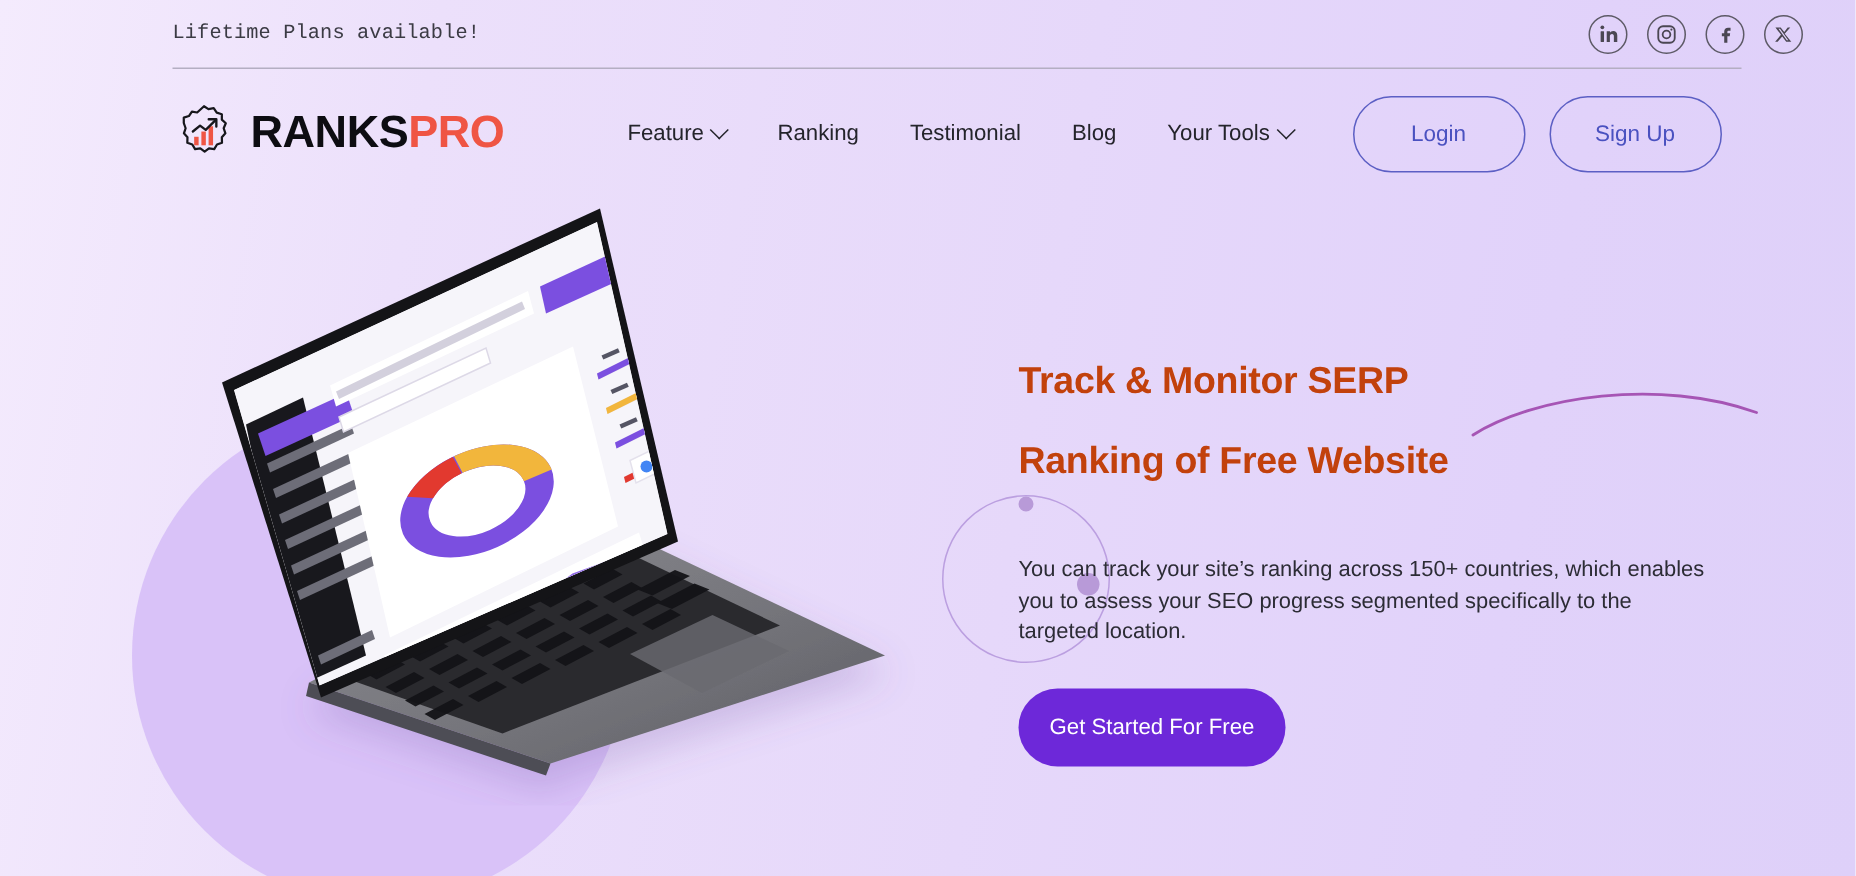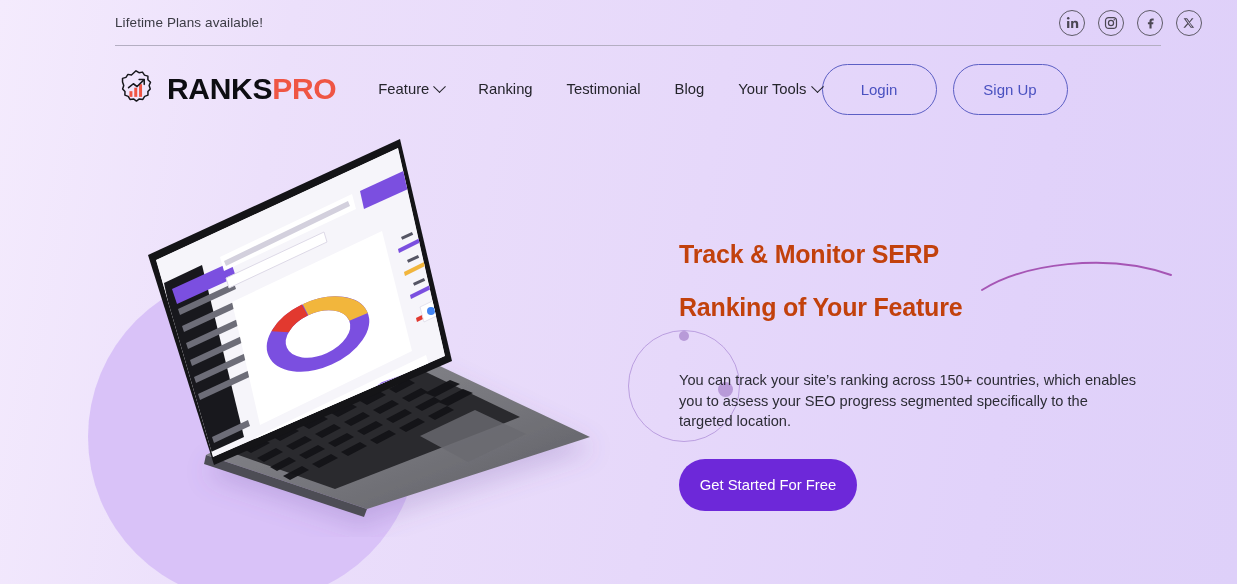--- a/index.html
+++ b/index.html
@@ -8,39 +8,40 @@
     font-family:"Liberation Sans", sans-serif;
     background:linear-gradient(100deg, #f4ebfd 0%, #ece0fb 22%, #e6d8fa 55%, #e1d2fa 80%, #ded0f9 100%);
     position:relative;
   }
 
   
   .topbar {
     position:absolute; left:0; top:0; width:1237px; height:45px;
     display:flex; align-items:center; justify-content:space-between;
     padding:0 73px 0 115px;
+    font-family:Liberation Mono, monospace;
   }
   .topbar-text { font-size:13.5px; color:#3b3b44; letter-spacing:.1px; }
   .socials { display:flex; align-items:center; gap:13px; margin-right:-38px; }
   .soc {
     width:26px; height:26px; border-radius:50%;
     border:1.3px solid #5d5a66; display:flex; align-items:center; justify-content:center;
     color:#4b4753; cursor:pointer; background:transparent;
   }
   .soc svg { display:block; }
 
   .divider {
     position:absolute; left:115px; top:45px; width:1046px; height:1px;
     background:#b4aec2;
   }
 
   
   .nav {
     position:absolute; left:0; top:46px; width:1052px; height:86px;
-    display:flex; align-items:center; padding:0 115px;
+    display:flex; align-items:center; padding:0 115px;gap:40px;
   }
   .brand { display:flex; align-items:center; gap:10px; }
   .brand-mark { width:42px; height:42px; }
   .brand-name { font-size:30px; font-weight:bold; letter-spacing:-.3px; line-height:1; }
   .brand-name .a { color:#0d0d12; }
   .brand-name .b { color:#ef5544; }
 
   .menu { display:flex; align-items:center; gap:34px; margin-left:42px;justify-content:flex-end; }
   .menu-item {
     display:flex; align-items:center; gap:6px;
@@ -325,19 +326,19 @@
   <div class="dot dot-lg"></div>
 
   <div class="copy">
     <h1 class="headline">
       <span class="swoosh">
         <svg width="195" height="52" viewBox="0 0 195 52" aria-hidden="true">
           <path d="M3,44 C44,18 128,6 192,29" fill="none" stroke="#9b3fa8" stroke-width="1.9" stroke-linecap="round" opacity=".85"></path>
         </svg>
       </span>
       <span>Track &amp; Monitor SERP</span><br>
-      <span>Ranking of Your Feature</span>
+      <span>Ranking of Free Website</span>
     </h1>
     <p class="sub">You can track your site’s ranking across 150+ countries, which enables you to assess your SEO progress segmented specifically to the targeted location.</p>
     <button class="cta">Get Started For Free</button>
   </div>
 
 </div>
 
 </body></html>

